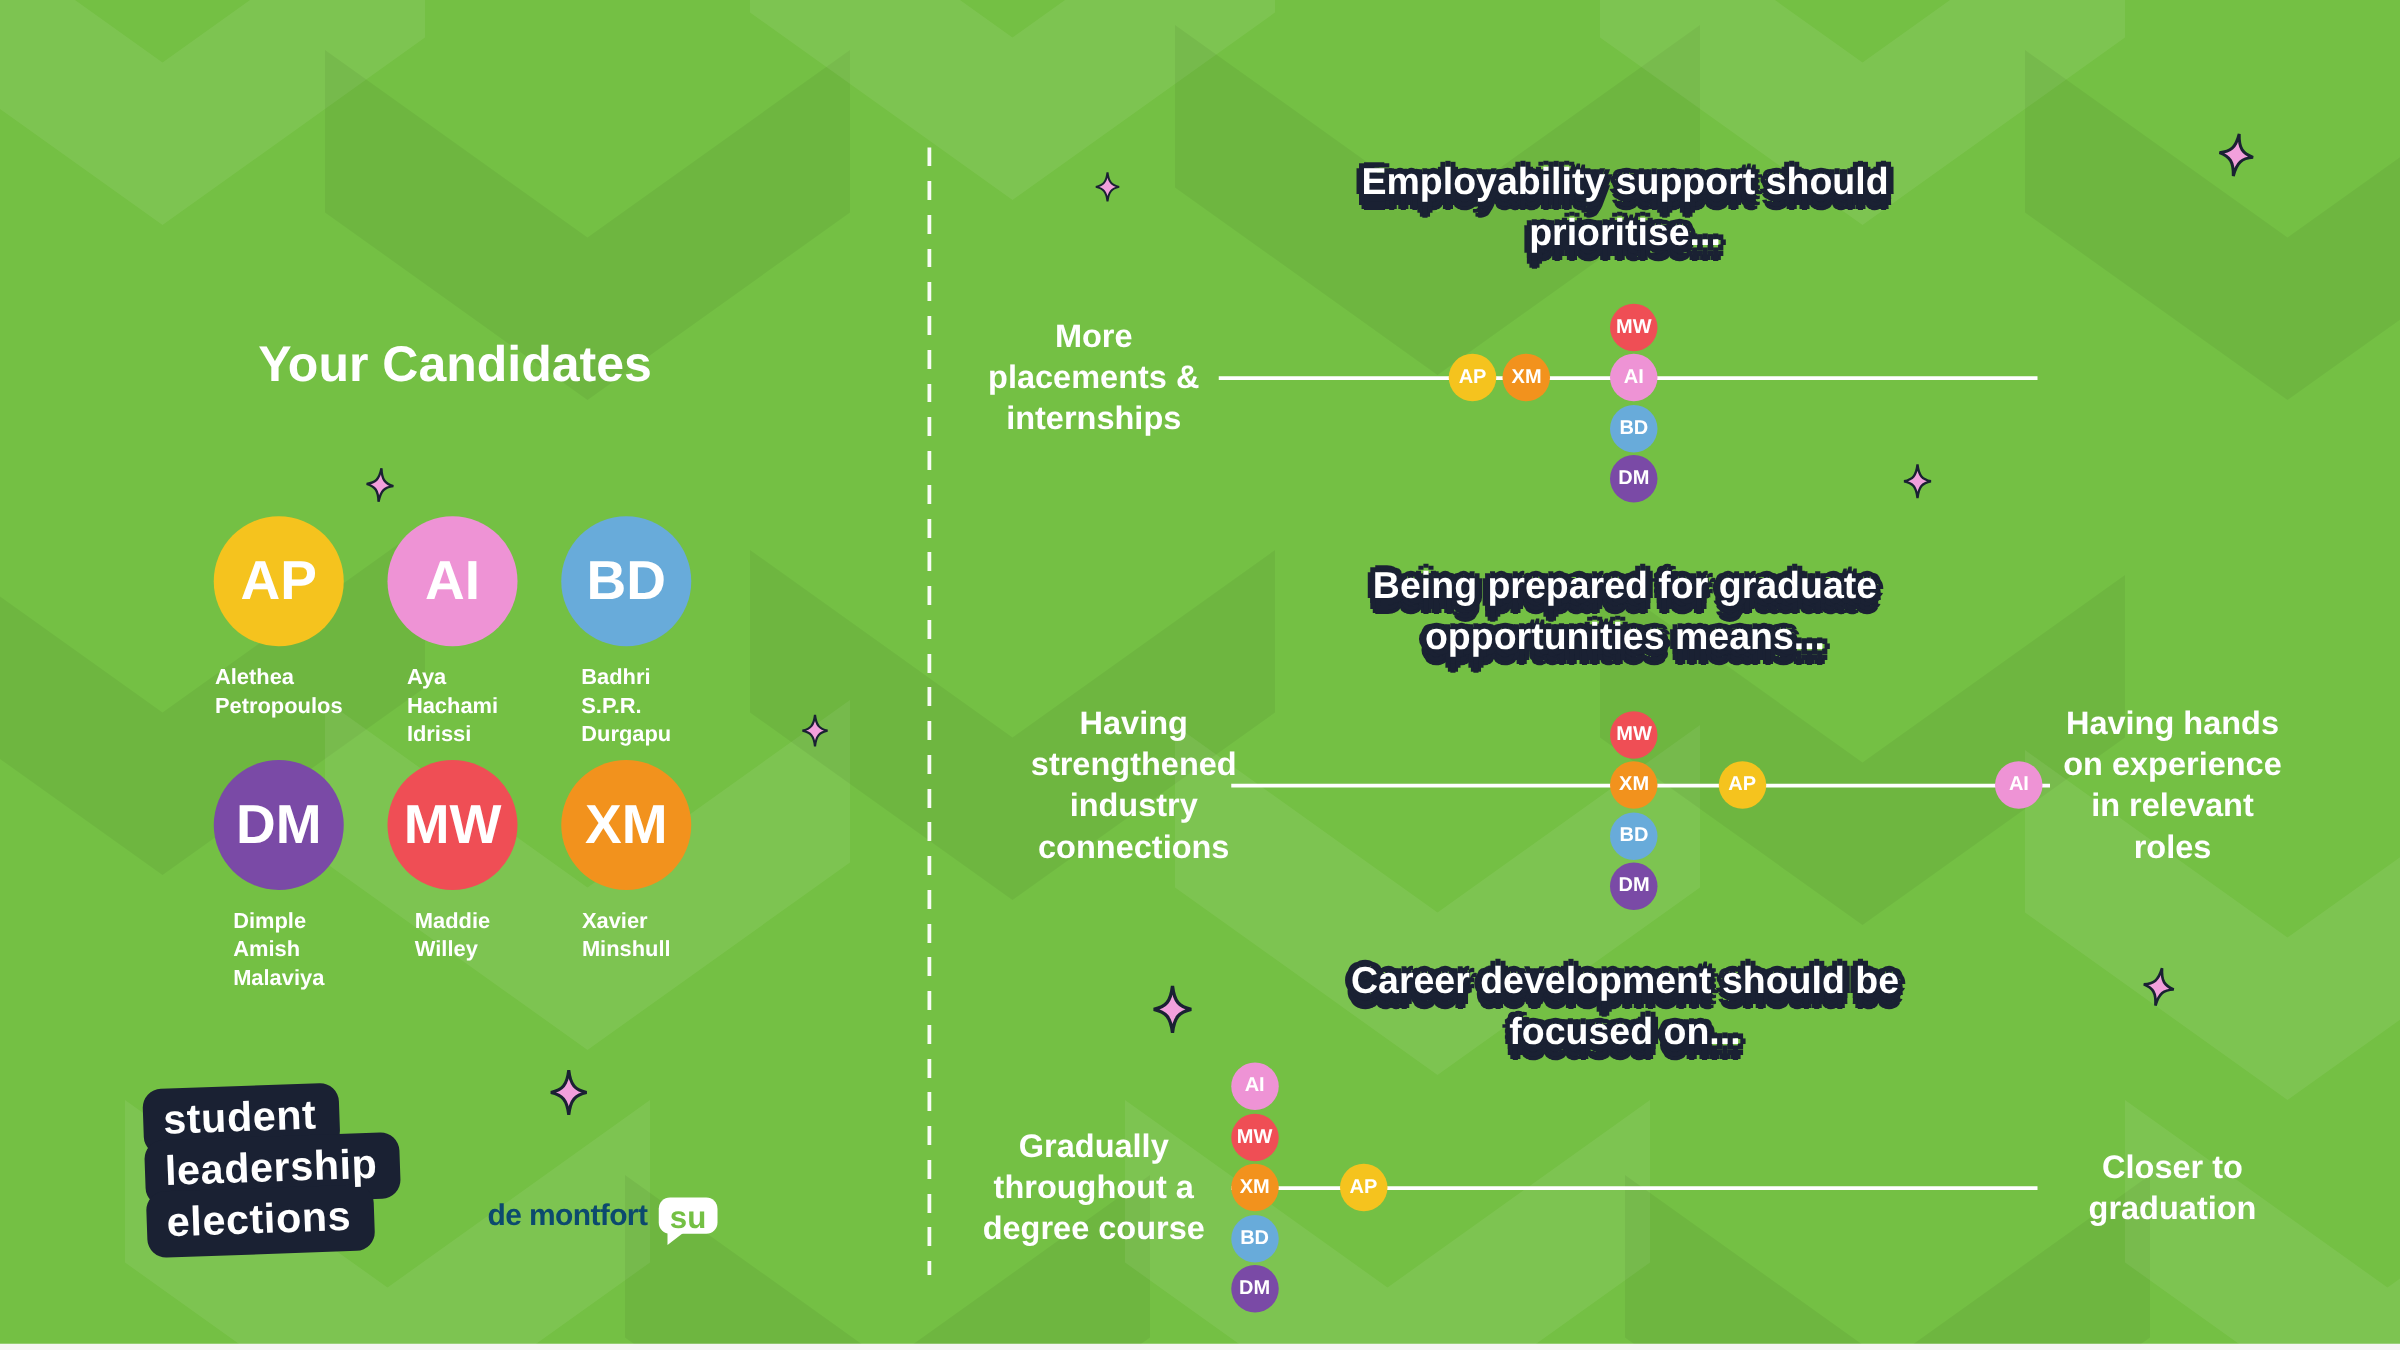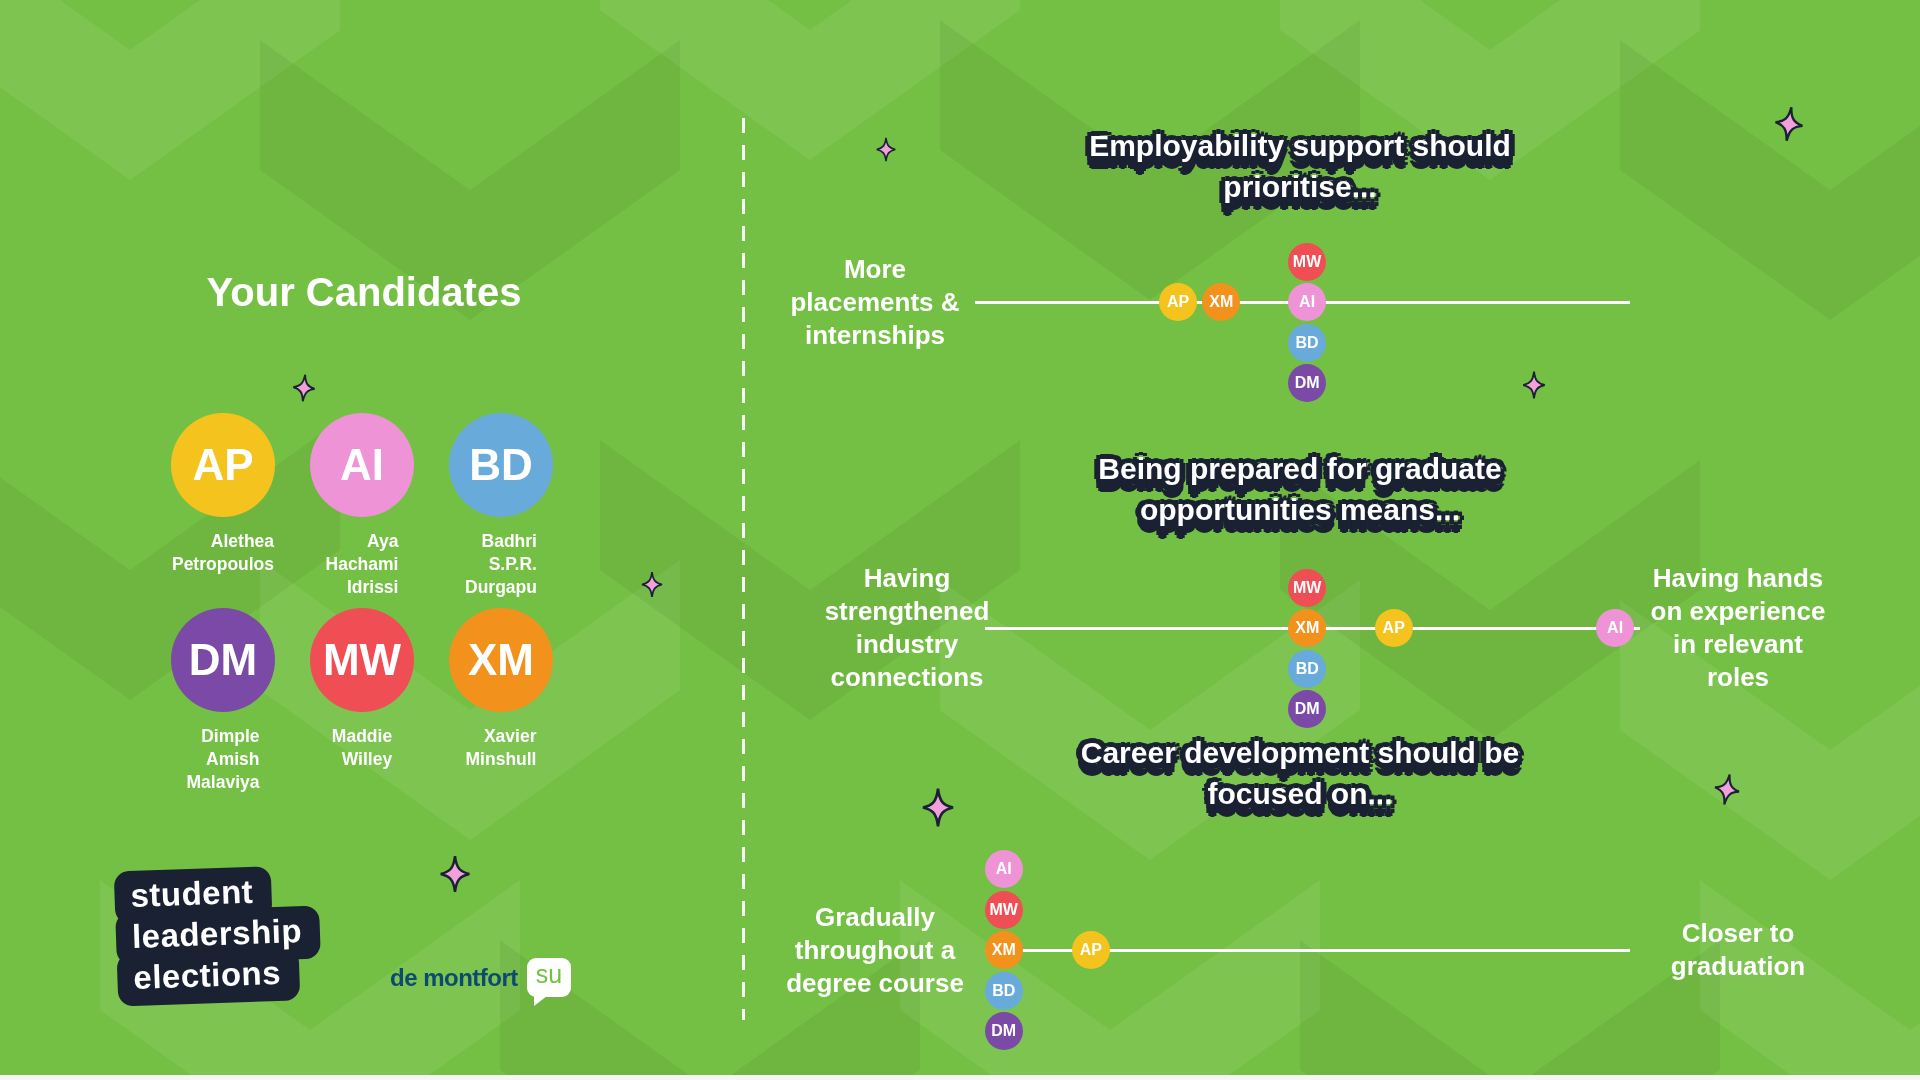--- a/index.html
+++ b/index.html
@@ -35,35 +35,35 @@
     color:#fff;font-size:56px;font-weight:900;letter-spacing:-.5px;white-space:nowrap;
   }
   .subtitle{
     left:58px;top:270px;width:612px;text-align:center;
     color:#fff;font-size:40px;font-weight:700;
   }
 
   .cand-cell{position:absolute;width:150px;display:flex;flex-direction:column;align-items:center;}
   .bigcirc{width:104px;height:104px;border-radius:50%;display:flex;align-items:center;justify-content:center;}
   .bigini{color:#fff;font-size:44px;font-weight:800;letter-spacing:0;}
-  .cand-name{margin-top:13px;color:#fff;font-size:17.5px;line-height:23px;font-weight:700;text-align:right;white-space:pre-line;}
+  .cand-name{margin-top:13px;color:#fff;font-size:17.5px;line-height:23px;font-weight:700;text-align:left;white-space:pre-line;}
 
   .badge{position:absolute;left:116px;top:868px;transform:rotate(-2deg);}
   .badge .bline{
     display:table;background:var(--navy,#1A2133);color:#fff;
     font-size:33px;font-weight:800;line-height:1;letter-spacing:.5px;
     padding:8px 18px 12px 16px;border-radius:15px;margin-top:-12px;
   }
   .badge .bline:first-child{margin-top:0;}
 
   .logo{position:absolute;left:390px;top:958px;display:flex;align-items:center;gap:9px;}
   .logo-text{color:#0c4a6e;font-size:24px;font-weight:700;letter-spacing:-.5px;}
   .logo-su{
     position:relative;background:#fff;color:var(--green,#74C044);
-    font-size:25px;font-weight:400;padding:4px 9px 10px;border-radius:9px;line-height:1;
+    font-size:25px;font-weight:700;padding:4px 9px 0;border-radius:9px;line-height:1;
   }
   .logo-su::after{
     content:"";position:absolute;left:7px;bottom:-9px;width:0;height:0;
     border-top:10px solid #fff;border-right:13px solid transparent;
   }
 
   .divider{
     position:absolute;left:742px;top:118px;width:3px;height:902px;opacity:.95;
     background:repeating-linear-gradient(to bottom,#fff 0 15px,transparent 15px 27px);
   }
@@ -186,21 +186,21 @@
       <div class="wlabel" style="left: 1623px; top: 628px;">Having hands
 on experience
 in relevant
 roles</div>
       <div class="smallcirc" style="left: 1288.26px; top: 568.5px; background: rgb(239, 78, 85);">MW</div>
       <div class="smallcirc" style="left: 1288.26px; top: 609px; background: rgb(242, 146, 29);">XM</div>
       <div class="smallcirc" style="left: 1288.26px; top: 649.5px; background: rgb(104, 171, 218);">BD</div>
       <div class="smallcirc" style="left: 1288.26px; top: 690px; background: rgb(122, 74, 166);">DM</div>
       <div class="smallcirc" style="left: 1374.72px; top: 609px; background: rgb(245, 195, 30);">AP</div>
       <div class="smallcirc" style="left: 1596.11px; top: 609px; background: rgb(238, 147, 213);">AI</div>
-      <div class="heading ts-md" style="top: 732px;">Career development should be
+      <div class="heading ts-md" style="top: 764px;">Career development should be
 focused on...</div>
       <div class="specline" style="left: 985px; top: 948.5px; width: 645px;"></div>
       <div class="wlabel" style="left: 760px; top: 950px;">Gradually
 throughout a
 degree course</div>
       <div class="wlabel" style="left: 1623px; top: 950px;">Closer to
 graduation</div>
       <div class="smallcirc" style="left: 984.705px; top: 850px; background: rgb(238, 147, 213);">AI</div>
       <div class="smallcirc" style="left: 984.705px; top: 890.5px; background: rgb(239, 78, 85);">MW</div>
       <div class="smallcirc" style="left: 984.705px; top: 931px; background: rgb(242, 146, 29);">XM</div>

